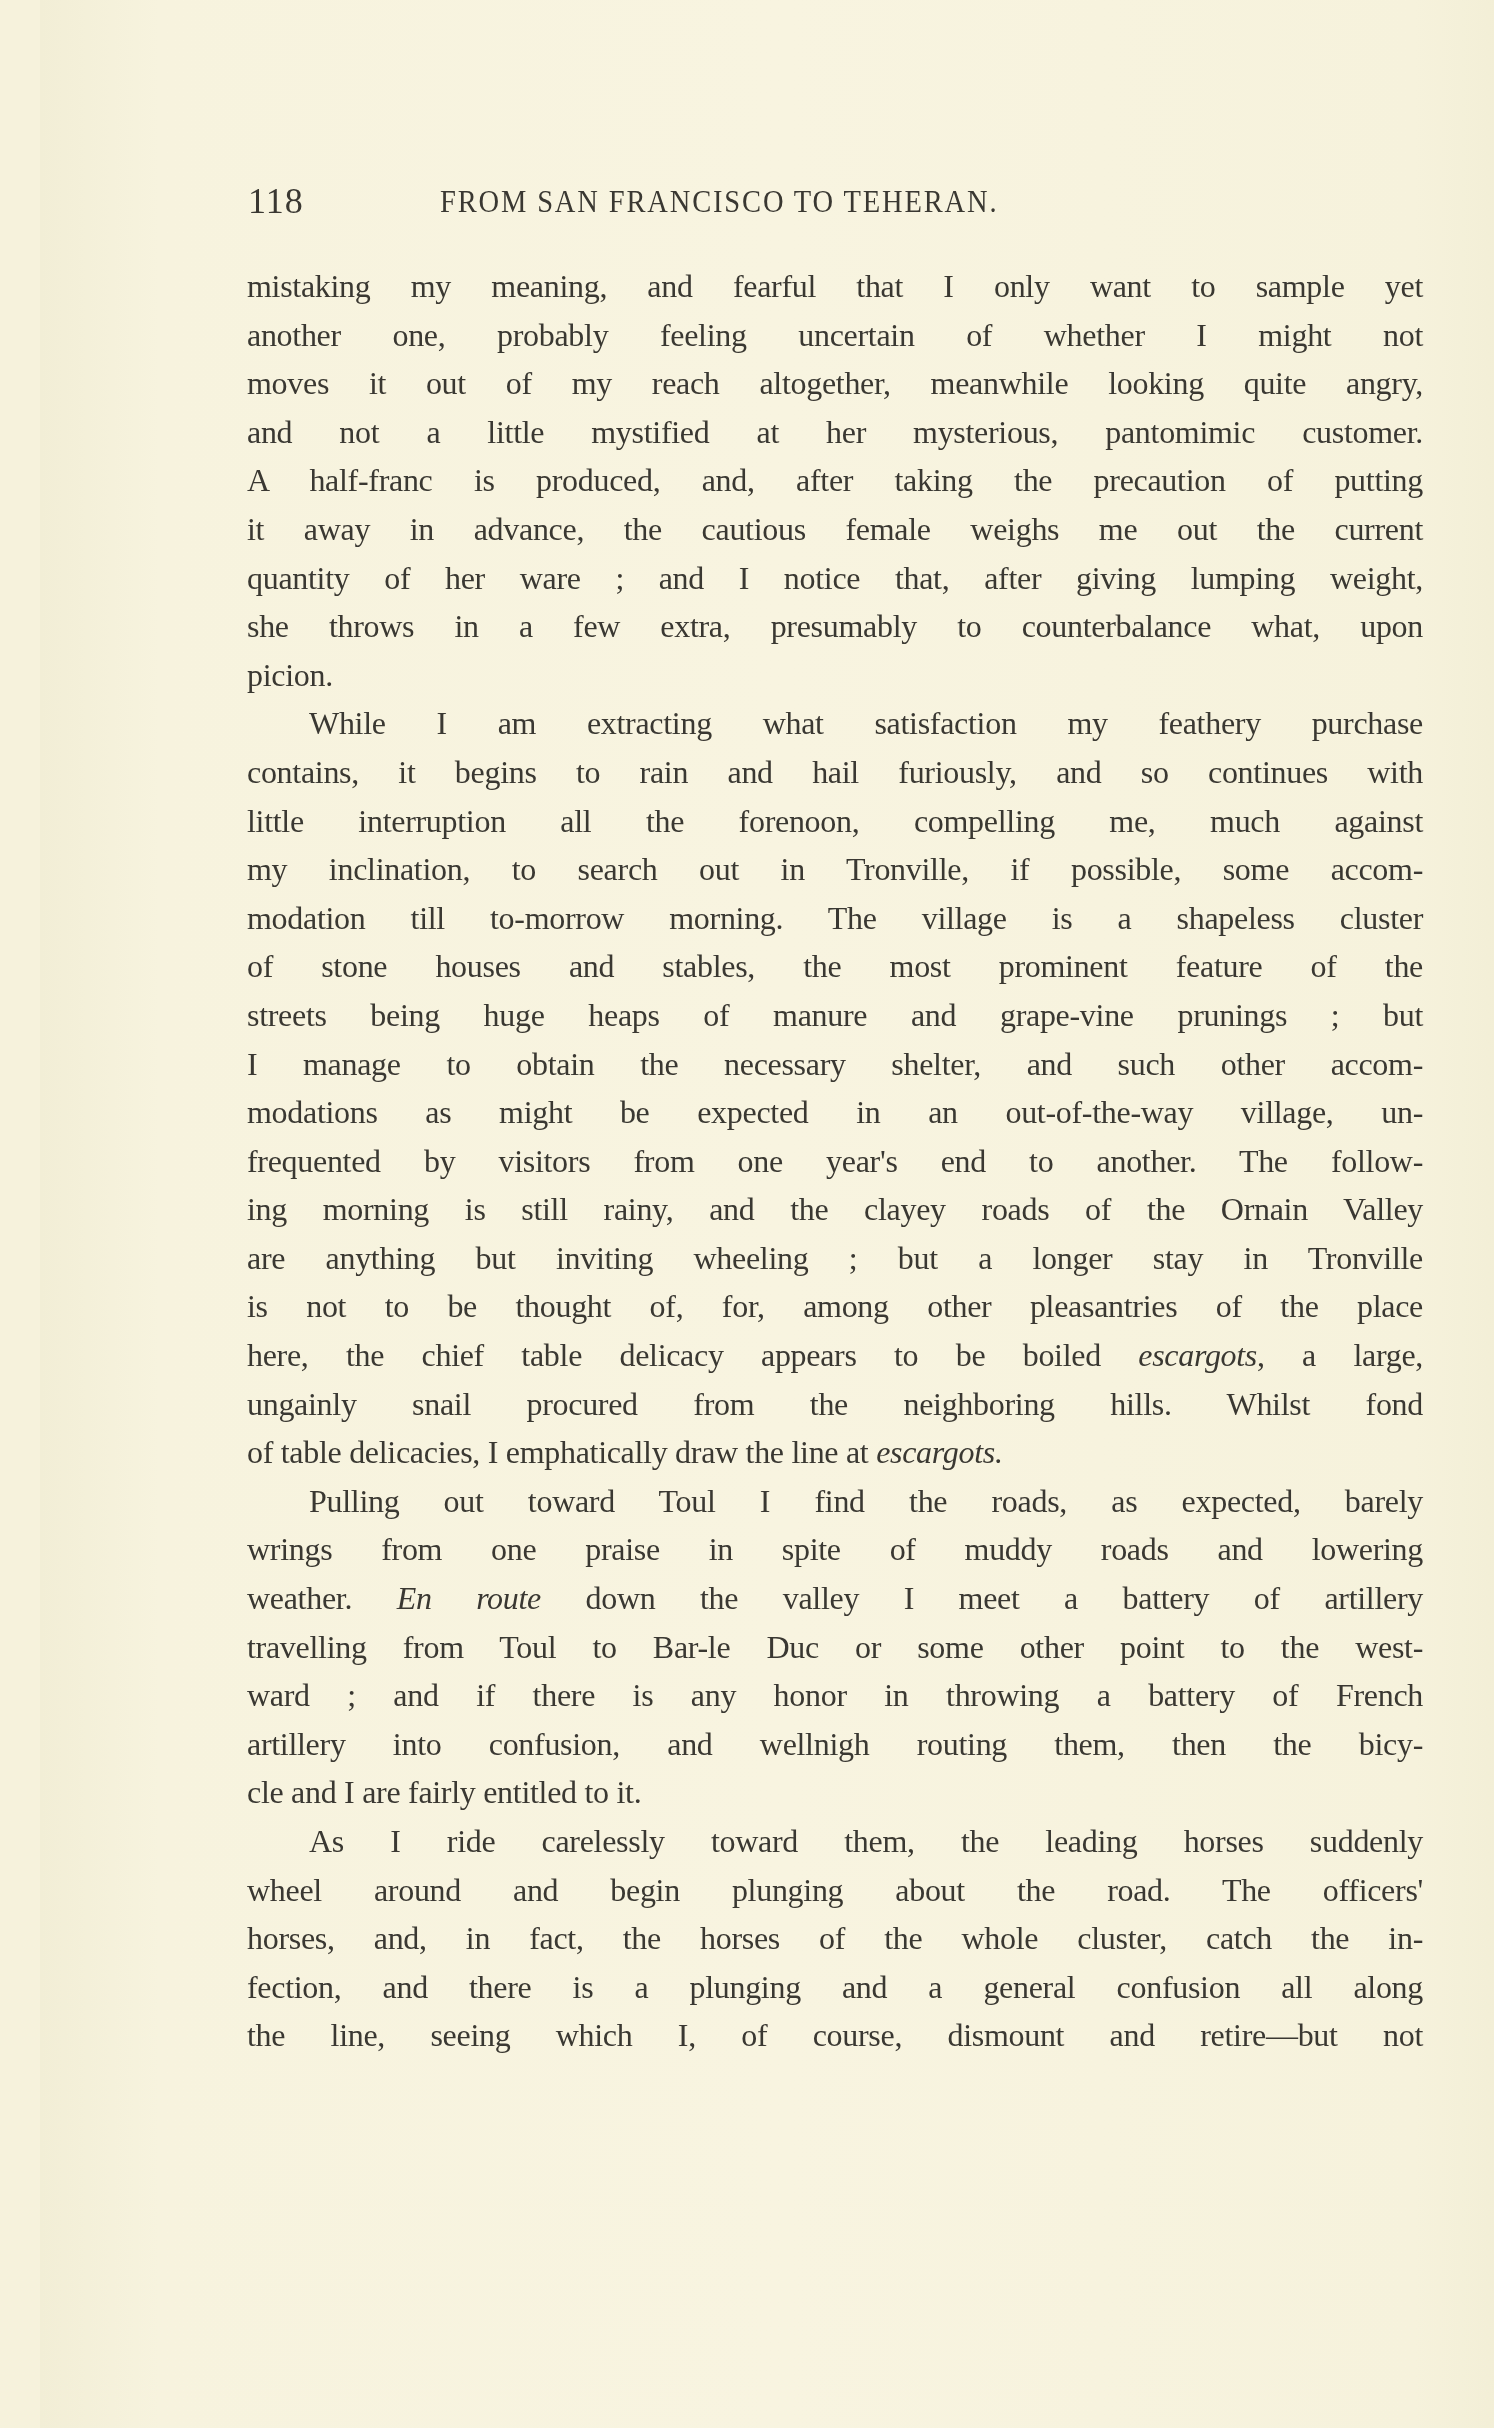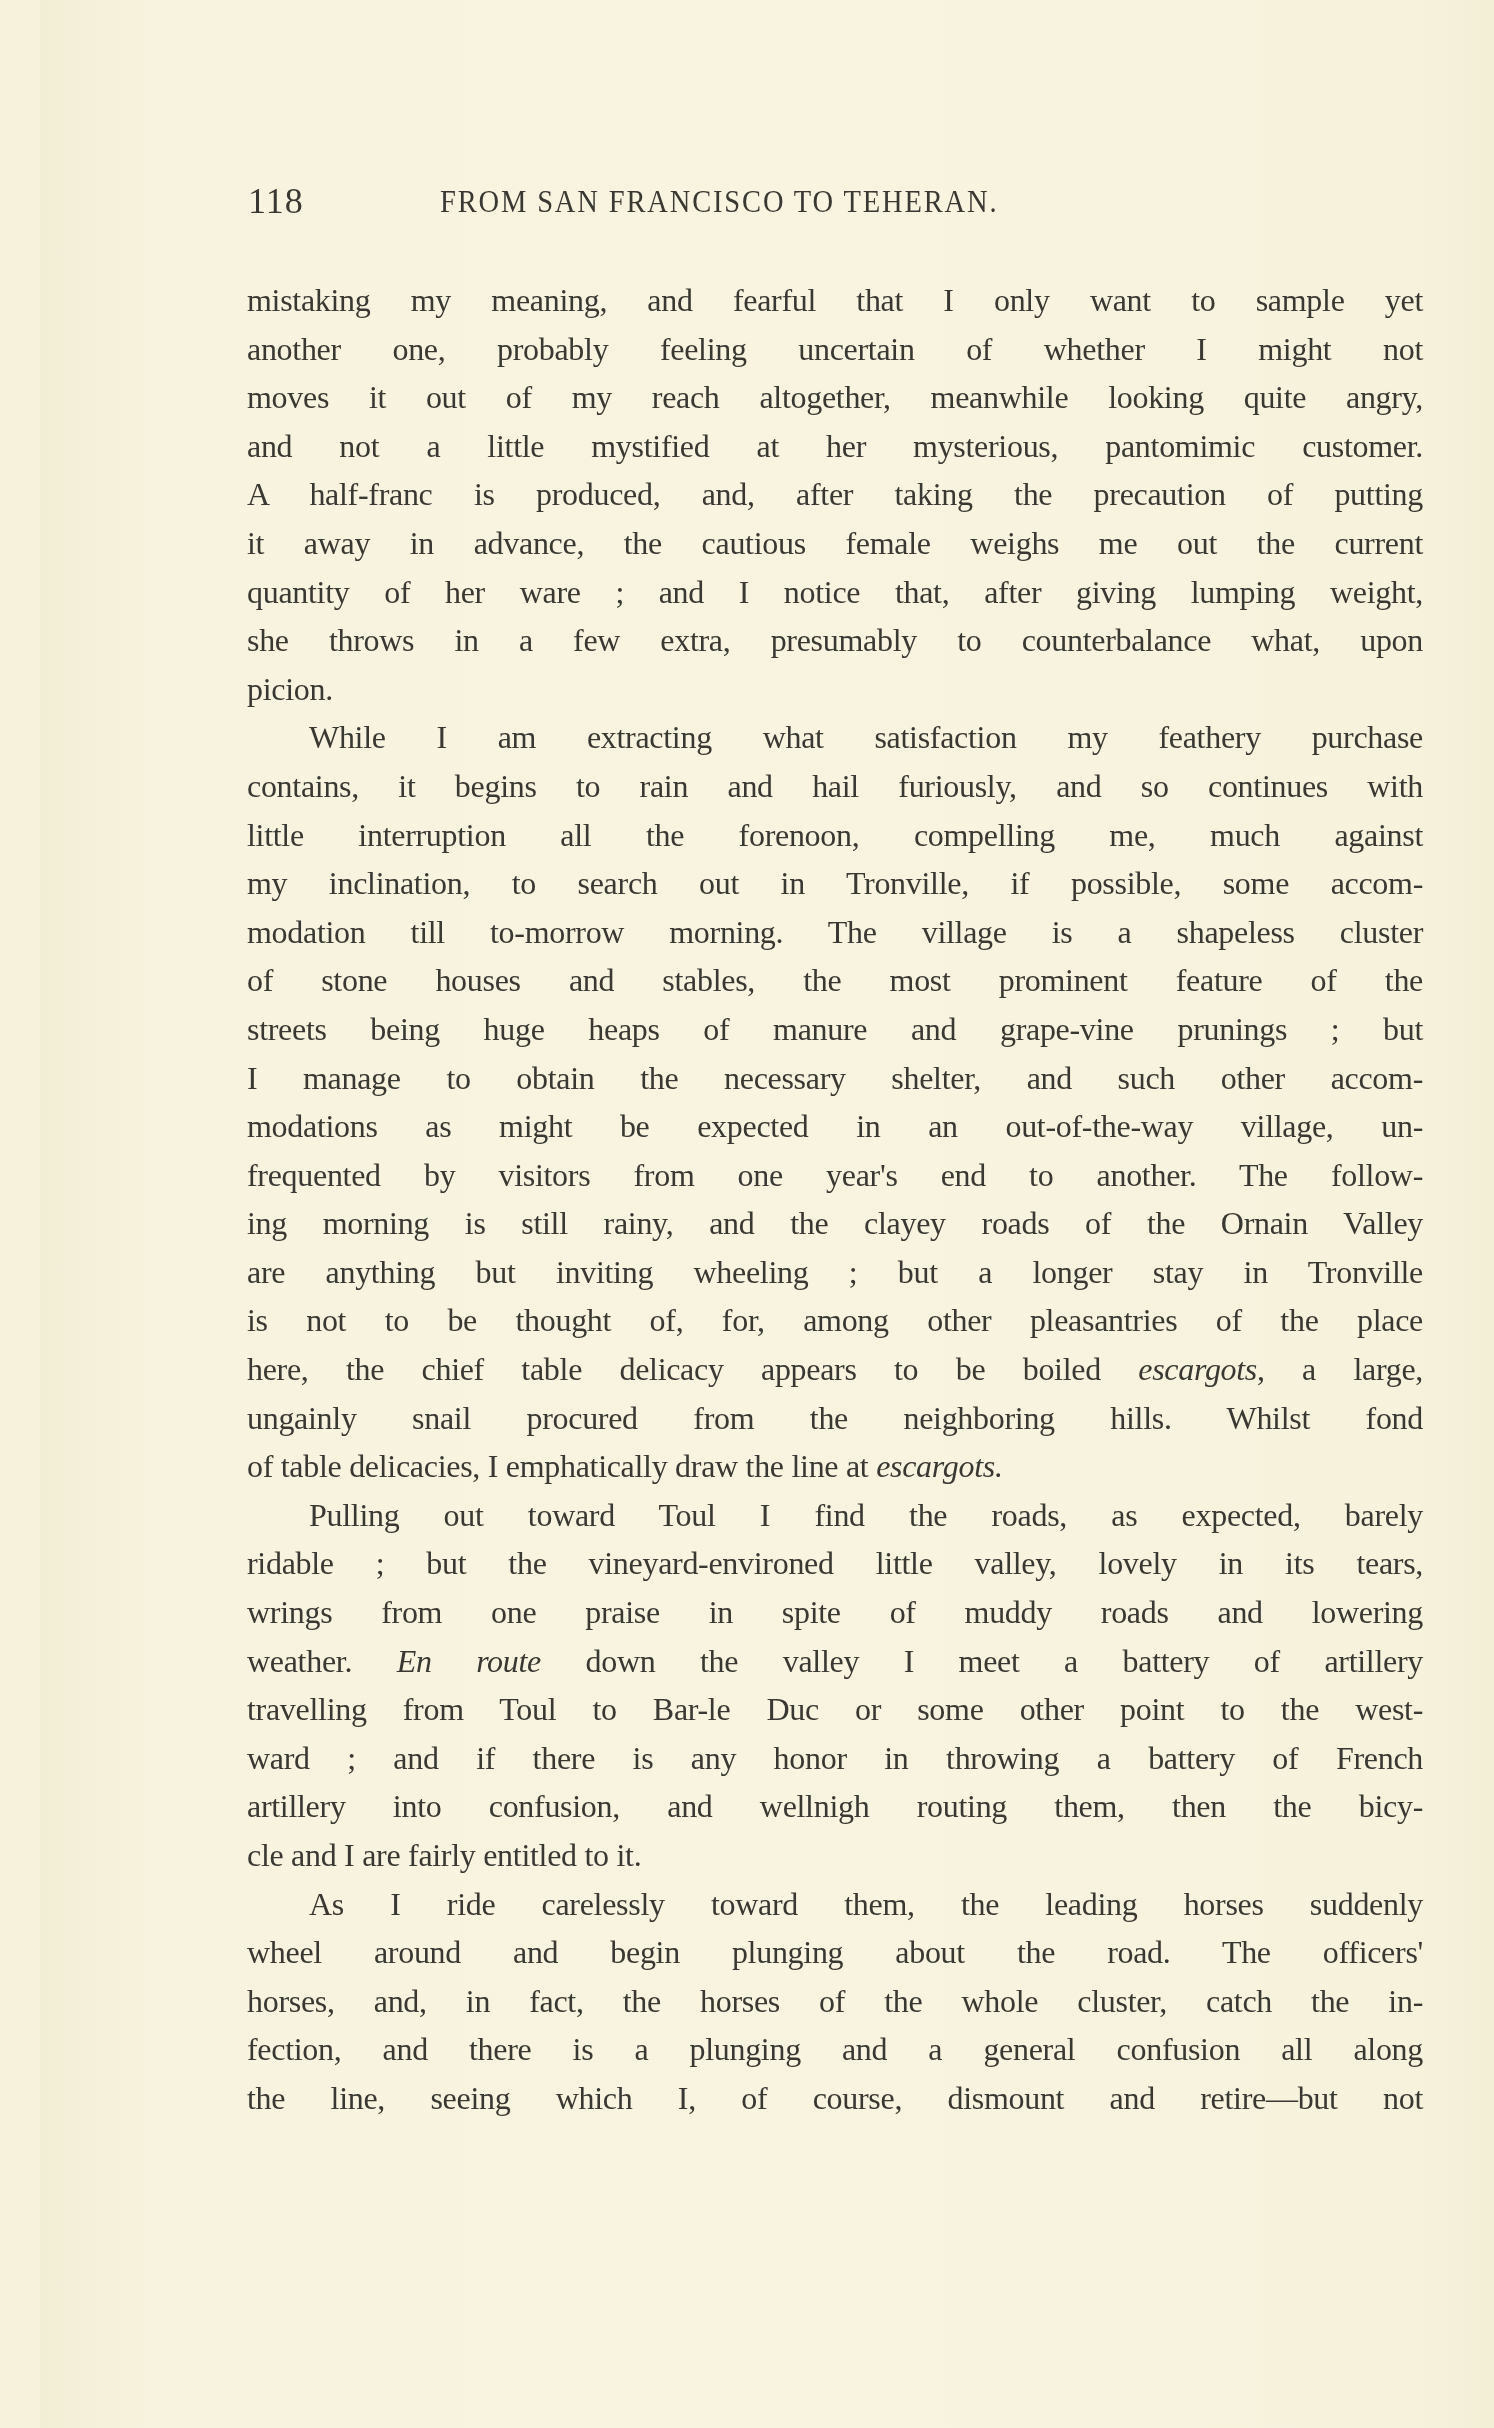--- a/index.html
+++ b/index.html
@@ -20,21 +20,21 @@
   }
   .page-number {
     position: absolute; left: 0; top: 0;
     font-size: 36px; letter-spacing: 1px;
   }
   .running-head {
     position: absolute; left: 192px; top: 4px;
     font-size: 31px; letter-spacing: 2px; transform: scaleX(0.92); transform-origin: left;
   }
   .body-text {
-    position: absolute; top: 276px; left: 207px; width: 1176px;
+    position: absolute; top: 262px; left: 207px; width: 1176px;
   }
   .line {
     height: 48.6px; line-height: 48.6px;
     font-size: 32px; white-space: nowrap;
     text-align: justify; text-align-last: justify;
     letter-spacing: -0.3px;
   }
   .line.last { text-align-last: left; }
   .line.indent { padding-left: 62px; }
   .para { margin: 0; }
@@ -73,21 +73,20 @@
         <div class="line">frequented by visitors from one year's end to another. The follow-</div>
         <div class="line">ing morning is still rainy, and the clayey roads of the Ornain Valley</div>
         <div class="line">are anything but inviting wheeling ; but a longer stay in Tronville</div>
         <div class="line">is not to be thought of, for, among other pleasantries of the place</div>
         <div class="line">here, the chief table delicacy appears to be boiled <em>escargots</em>, a large,</div>
         <div class="line">ungainly snail procured from the neighboring hills. Whilst fond</div>
         <div class="line last">of table delicacies, I emphatically draw the line at <em>escargots.</em></div>
       </div>
       <div class="para">
         <div class="line indent">Pulling out toward Toul I find the roads, as expected, barely</div>
-        <div class="line">ridable ; but the vineyard-environed little valley, lovely in its tears,</div>
         <div class="line">wrings from one praise in spite of muddy roads and lowering</div>
         <div class="line">weather. <em>En route</em> down the valley I meet a battery of artillery</div>
         <div class="line">travelling from Toul to Bar-le Duc or some other point to the west-</div>
         <div class="line">ward ; and if there is any honor in throwing a battery of French</div>
         <div class="line">artillery into confusion, and wellnigh routing them, then the bicy-</div>
         <div class="line last">cle and I are fairly entitled to it.</div>
       </div>
       <div class="para">
         <div class="line indent">As I ride carelessly toward them, the leading horses suddenly</div>
         <div class="line">wheel around and begin plunging about the road. The officers'</div>

